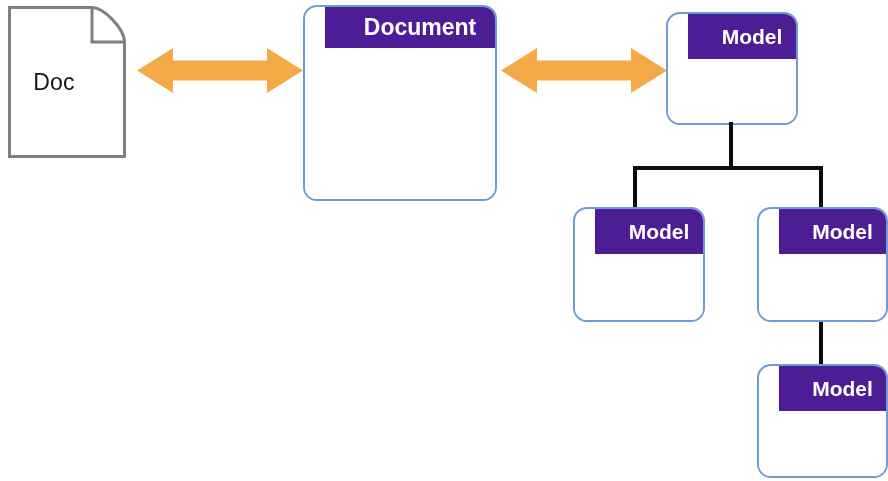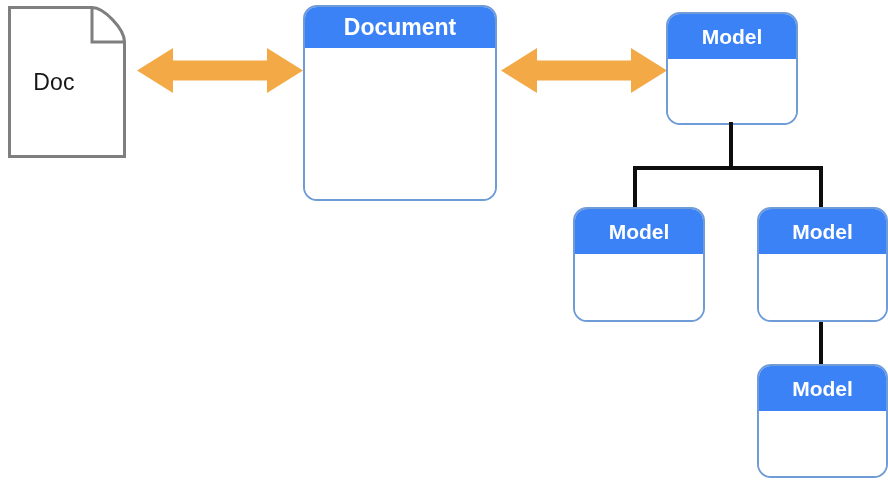--- a/index.html
+++ b/index.html
@@ -60,28 +60,29 @@
     position: absolute;
     box-sizing: border-box;
     border: 2px solid #6f9bd6;
     border-radius: 14px;
     background: #ffffff;
     overflow: hidden;
   }
   .node-header {
     box-sizing: border-box;
     width: 100%;
-    background: #3b82f6;
+    background: #4c1d95;
     color: #ffffff;
     font-weight: bold;
     display: flex;
     align-items: center;
     justify-content: center;
     font-family: "Liberation Sans", sans-serif;
     line-height: 1;
+    margin-left: 20px;
   }
   .node-body {
     background: #ffffff;
     width: 100%;
     flex: 1;
   }
 
   
   .node.document { left: 303px; top: 5px; width: 194px; height: 196px; }
   .node.document .node-header { height: 41px; font-size: 23px; }

